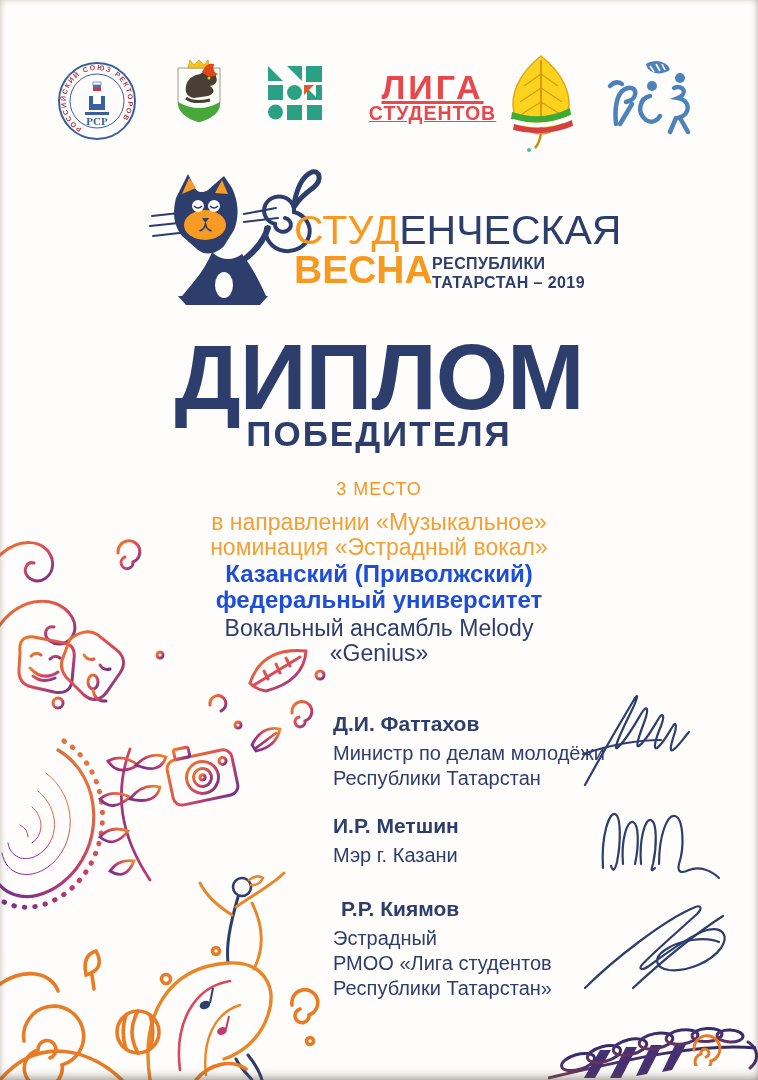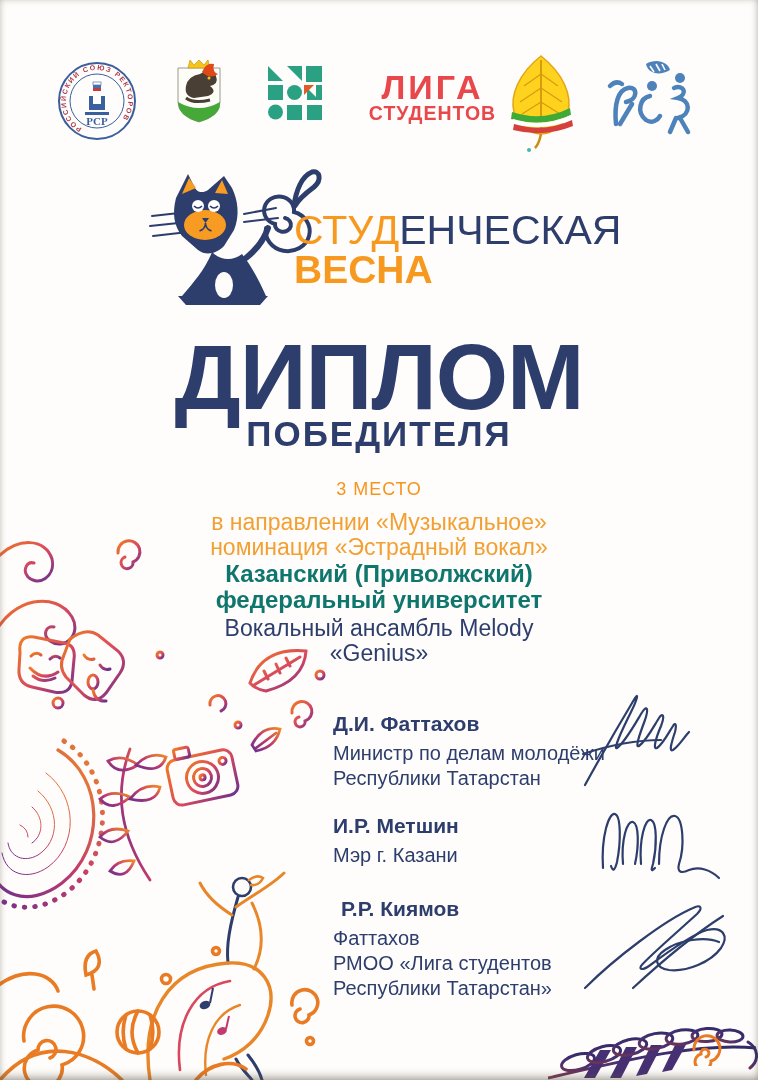--- a/index.html
+++ b/index.html
@@ -10,21 +10,21 @@
                    inset -4px 0 6px -3px rgba(95,85,72,.25),
                    inset 4px 0 6px -3px rgba(120,110,95,.18),
                    inset 0 4px 6px -3px rgba(120,110,95,.15);}
   .abs{position:absolute;}
   .ctr{left:0;width:758px;text-align:center;}
 
   
   #logo-rsr{left:56px;top:60px;}
   #logo-kazan{left:176px;top:58px;}
   #logo-m{left:268px;top:66px;}
-  #logo-liga{left:360px;top:70px;width:145px;text-align:center;color:#e8474b;line-height:1;}
+  #logo-liga{left:360px;top:70px;width:145px;text-align:center;color:#e8474b;line-height:1;text-decoration:underline;}
   #liga-l1{font-size:34px;font-weight:800;letter-spacing:3px;}
   #liga-l2{font-size:19.5px;font-weight:800;letter-spacing:1px;margin-top:0;}
   #logo-leaf{left:506px;top:54px;}
   #logo-rsv{left:604px;top:58px;}
 
   
   #cat-logo{left:148px;top:164px;}
   #brand-line1{left:294px;top:210px;font-size:41px;line-height:1;white-space:nowrap;}
   #brand-line1 .o{color:#f7981f;font-weight:400;}
   #brand-line1 .n{color:#2d3e6d;font-weight:400;}
@@ -32,21 +32,21 @@
   #brand-region{left:432px;top:254px;font-size:16px;line-height:19px;color:#2d3e6d;
                 font-weight:700;letter-spacing:.4px;}
 
   
   #title-main{top:331px;font-size:93px;font-weight:800;color:#2d3e6d;letter-spacing:-1px;line-height:1;}
   #title-sub{top:414px;font-size:35px;font-weight:800;color:#2d3e6d;letter-spacing:2px;}
 
   
   #place{top:479px;font-size:18px;font-weight:400;color:#f7941d;letter-spacing:1px;}
   #direction{top:510px;font-size:23px;line-height:25px;color:#f2a033;}
-  #university{top:561px;font-size:24px;font-weight:800;line-height:26px;color:#0f766e;}
+  #university{top:561px;font-size:24px;font-weight:800;line-height:26px;color:#1d4ed8;}
   #ensemble{top:616px;font-size:23px;line-height:25px;color:#2d3e6d;}
 
   
   .sig-name{left:333px;font-size:21px;font-weight:800;color:#2d3e6d;}
   .sig-role{left:333px;font-size:20px;line-height:25px;color:#2d3e6d;font-weight:400;}
   #sig1-name{top:712px;} #sig1-role{top:741px;}
   #sig2-name{top:814px;} #sig2-role{top:843px;}
   #sig3-name{top:897px;margin-left:8px;} #sig3-role{top:926px;}
   #sig1-scribble{left:577px;top:690px;}
   #sig2-scribble{left:593px;top:806px;}
@@ -160,20 +160,24 @@
       <path d="M98,94 C108,86 116,76 120,64" stroke-width="6"></path>
       <path d="M118,64 a22,20 0 1,0 28,-16 a15,14 0 1,0 -19,12 a8,7 0 1,0 10,-6" stroke-width="4"></path>
       <path d="M146,42 C148,26 154,12 164,8 C172,6 174,16 166,23 C158,29 150,36 147,42" stroke-width="5"></path>
     </g>
   </svg>
 
   <div id="brand-line1" class="abs">
     <span class="o">СТУД</span><span class="n">ЕНЧЕСКАЯ</span>
   </div>
   <div id="brand-line2" class="abs">ВЕСНА</div>
+  <div id="brand-region" class="abs">
+    <div>РЕСПУБЛИКИ</div>
+    <div>ТАТАРСТАН – 2019</div>
+  </div>
 
   <div id="title-main" class="abs ctr">ДИПЛОМ</div>
   <div id="title-sub" class="abs ctr">ПОБЕДИТЕЛЯ</div>
 
   <div id="place" class="abs ctr">3 МЕСТО</div>
   <div id="direction" class="abs ctr">
     <div>в направлении «Музыкальное»</div>
     <div>номинация «Эстрадный вокал»</div>
   </div>
   <div id="university" class="abs ctr">
@@ -200,21 +204,21 @@
   <div id="sig2-name" class="abs sig-name">И.Р. Метшин</div>
   <div id="sig2-role" class="abs sig-role">
     <div>Мэр г. Казани</div>
   </div>
   <svg id="sig2-scribble" class="abs" width="135" height="80" viewBox="0 0 135 80">
     <path d="M10,62 C8,30 16,6 22,8 C28,10 28,36 24,56 C22,64 20,66 18,60 M30,58 C28,34 34,14 40,16 C46,18 46,40 42,58 M48,58 C46,34 52,12 58,14 C64,16 64,40 60,58 C58,64 58,66 62,62 M66,58 C66,30 74,8 82,10 C90,12 92,40 86,58 C84,66 88,68 96,64 C106,60 118,64 126,72" fill="none" stroke="#2d3e6d" stroke-width="2.2" stroke-linecap="round"></path>
   </svg>
 
   <div id="sig3-name" class="abs sig-name">Р.Р. Киямов</div>
   <div id="sig3-role" class="abs sig-role">
-    <div>Фаттахов</div>
+    <div>Эстрадный</div>
     <div>РМОО «Лига студентов</div>
     <div>Республики Татарстан»</div>
   </div>
   <svg id="sig3-scribble" class="abs" width="160" height="95" viewBox="0 0 160 95">
     <g fill="none" stroke="#2d3e6d" stroke-width="2.2" stroke-linecap="round">
       <path d="M10,88 C40,58 90,20 118,8 C126,4 128,8 122,14 C100,34 70,60 66,66 C64,70 68,70 74,66 C90,54 118,34 132,30 C148,26 154,36 146,48 C136,62 112,72 94,70 C80,68 78,58 90,50 C104,40 130,36 144,42"></path>
       <path d="M58,88 C84,64 120,34 148,16"></path>
     </g>
   </svg>
 

